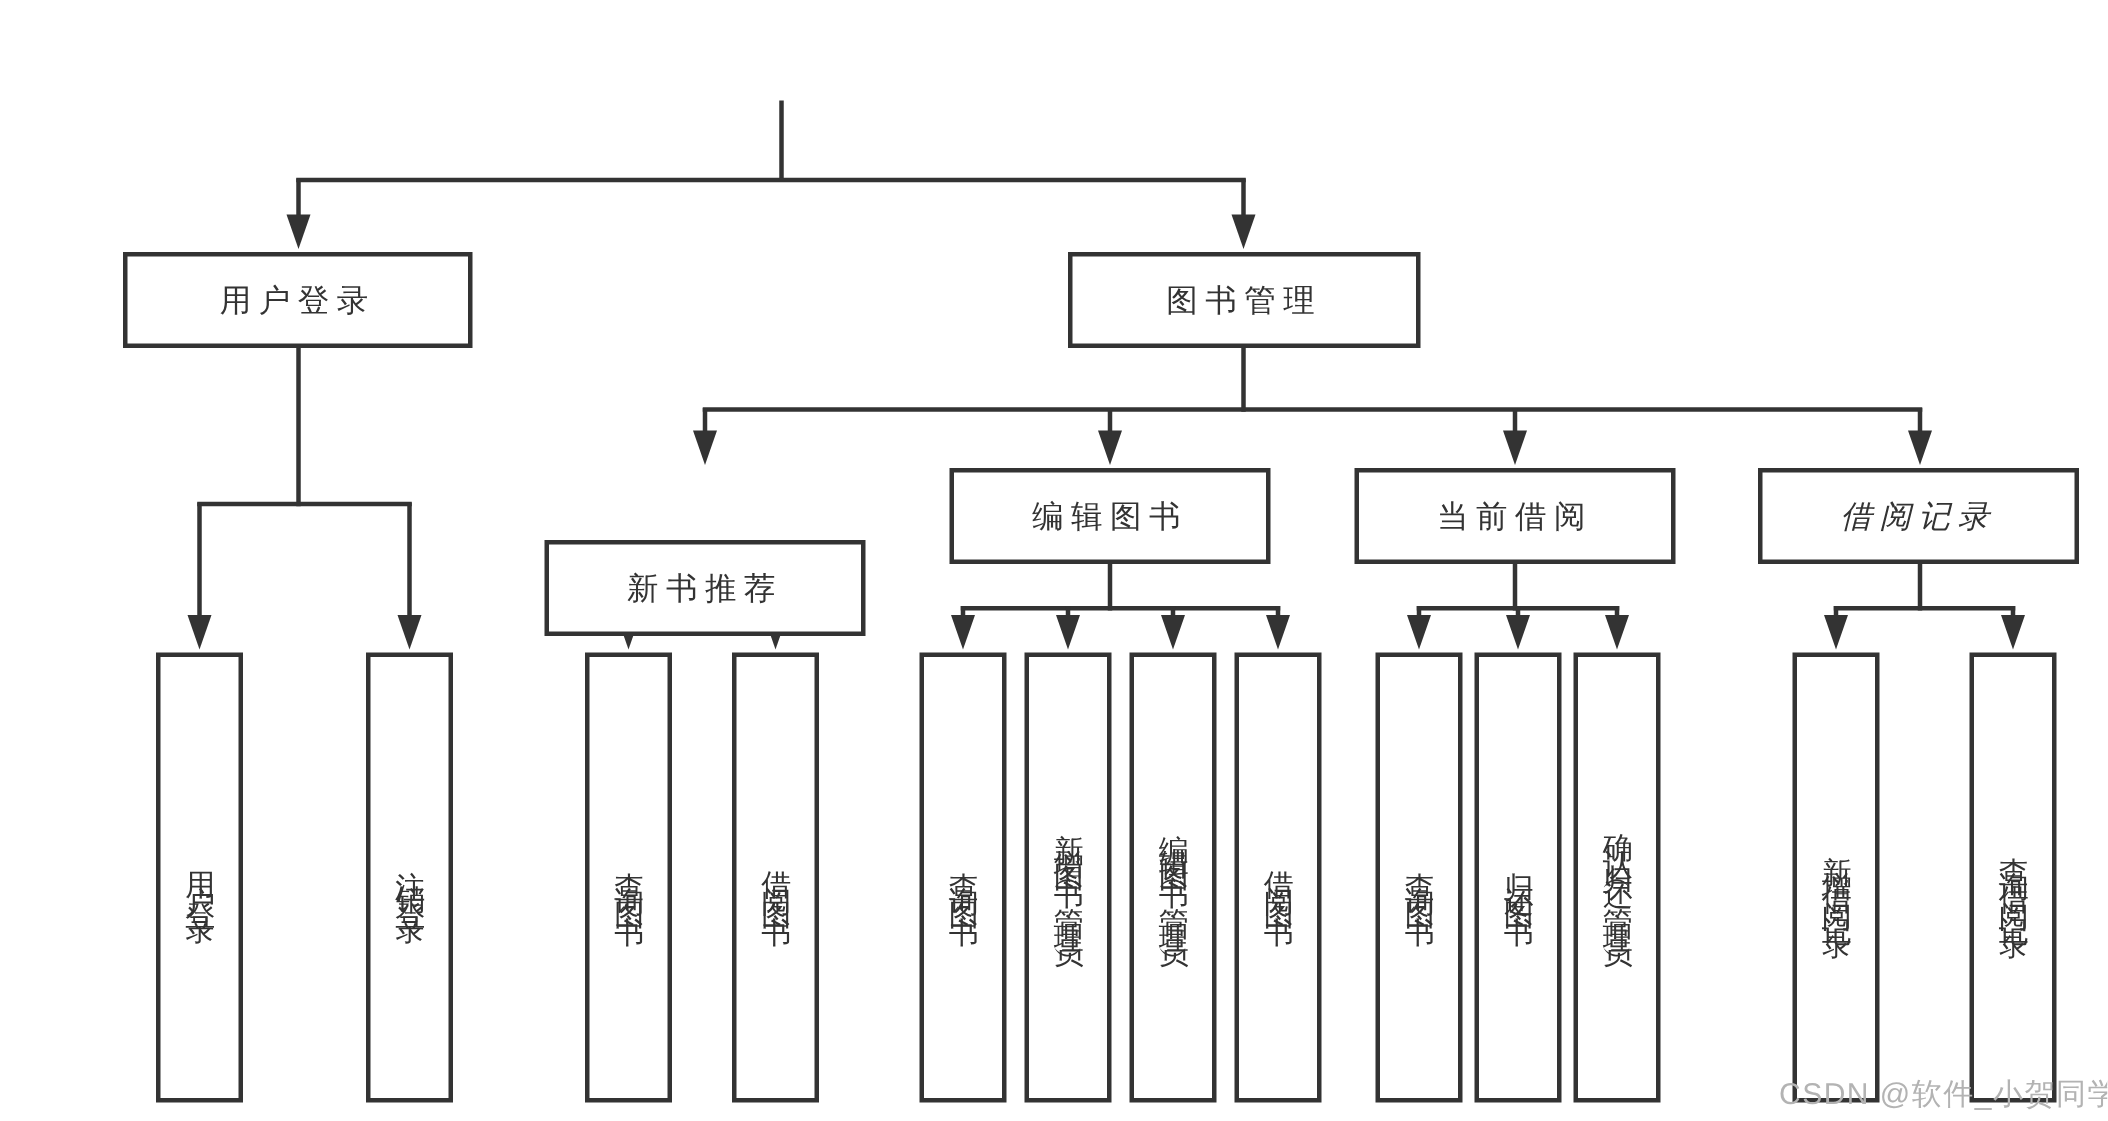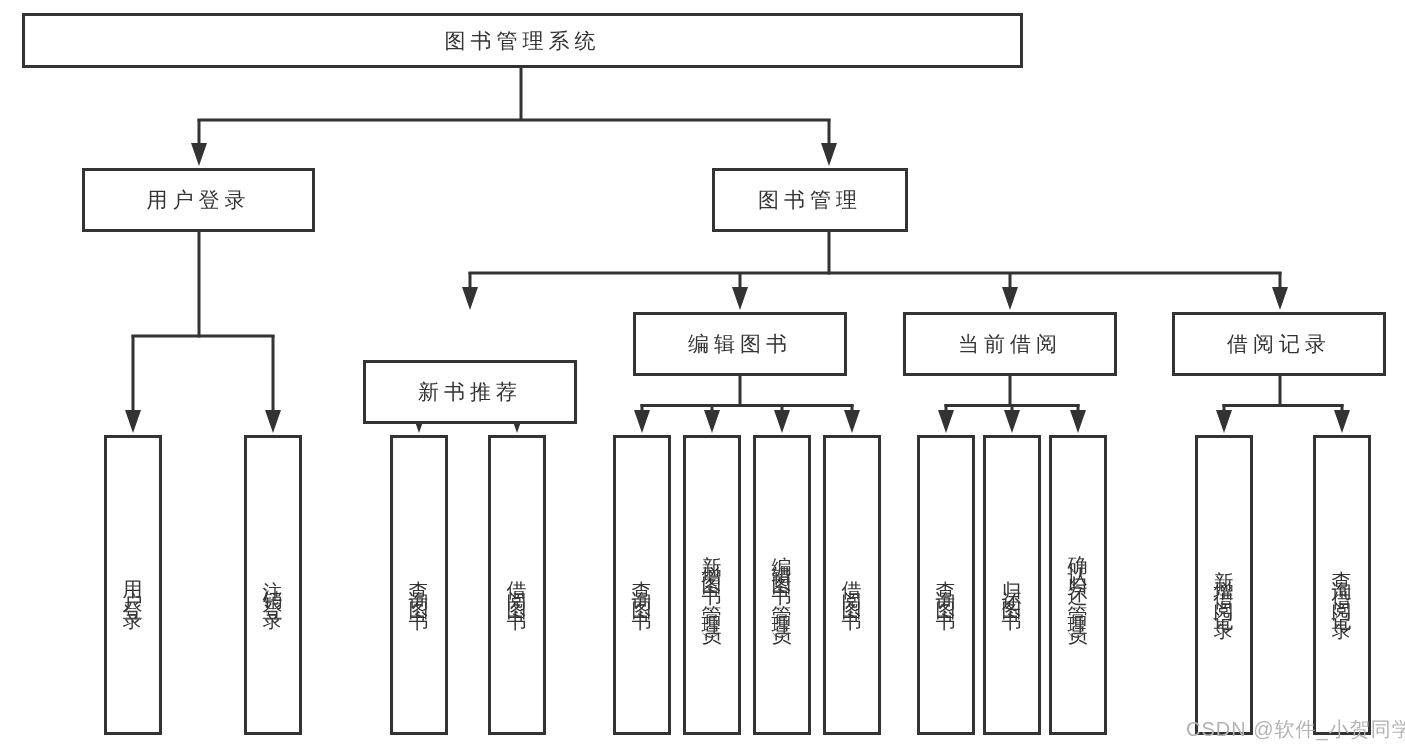--- a/index.html
+++ b/index.html
@@ -130,41 +130,38 @@
       <polygon points="774,410 790,410 782,433"></polygon>
       <polygon points="844,410 860,410 852,433"></polygon>
       <polygon points="938,410 954,410 946,433"></polygon>
       <polygon points="1004,410 1020,410 1012,433"></polygon>
       <polygon points="1070,410 1086,410 1078,433"></polygon>
       <polygon points="1216,410 1232,410 1224,433"></polygon>
       <polygon points="1334,410 1350,410 1342,433"></polygon>
     </g>
   </svg>
 
-  <div class="node root h-label">
-    <span>图书管理系统</span>
-  </div>
 
   <div class="node lvl2 h-label" style="left:82px;width:233px;">
     <span>用户登录</span>
   </div>
-  <div class="node lvl2 h-label" style="left:712px;width:196px;">
+  <div class="node lvl2 h-label" style="left:712px;width:235px;">
     <span>图书管理</span>
   </div>
 
   <div class="node lvl3 h-label" style="left:363px;margin-top:48px;">
     <span>新书推荐</span>
   </div>
   <div class="node lvl3 h-label" style="left:633px;">
     <span>编辑图书</span>
   </div>
   <div class="node lvl3 h-label" style="left:903px;">
     <span>当前借阅</span>
   </div>
-  <div class="node lvl3 h-label" style="left:1172px;">
+  <div class="node lvl3 h-label" style="left:1172px;font-style:italic;">
     <span>借阅记录</span>
   </div>
 
   <div class="node leaf" style="left:104px;">
     <span class="v-text">用户登录</span>
   </div>
   <div class="node leaf" style="left:244px;">
     <span class="v-text">注销登录</span>
   </div>
 

